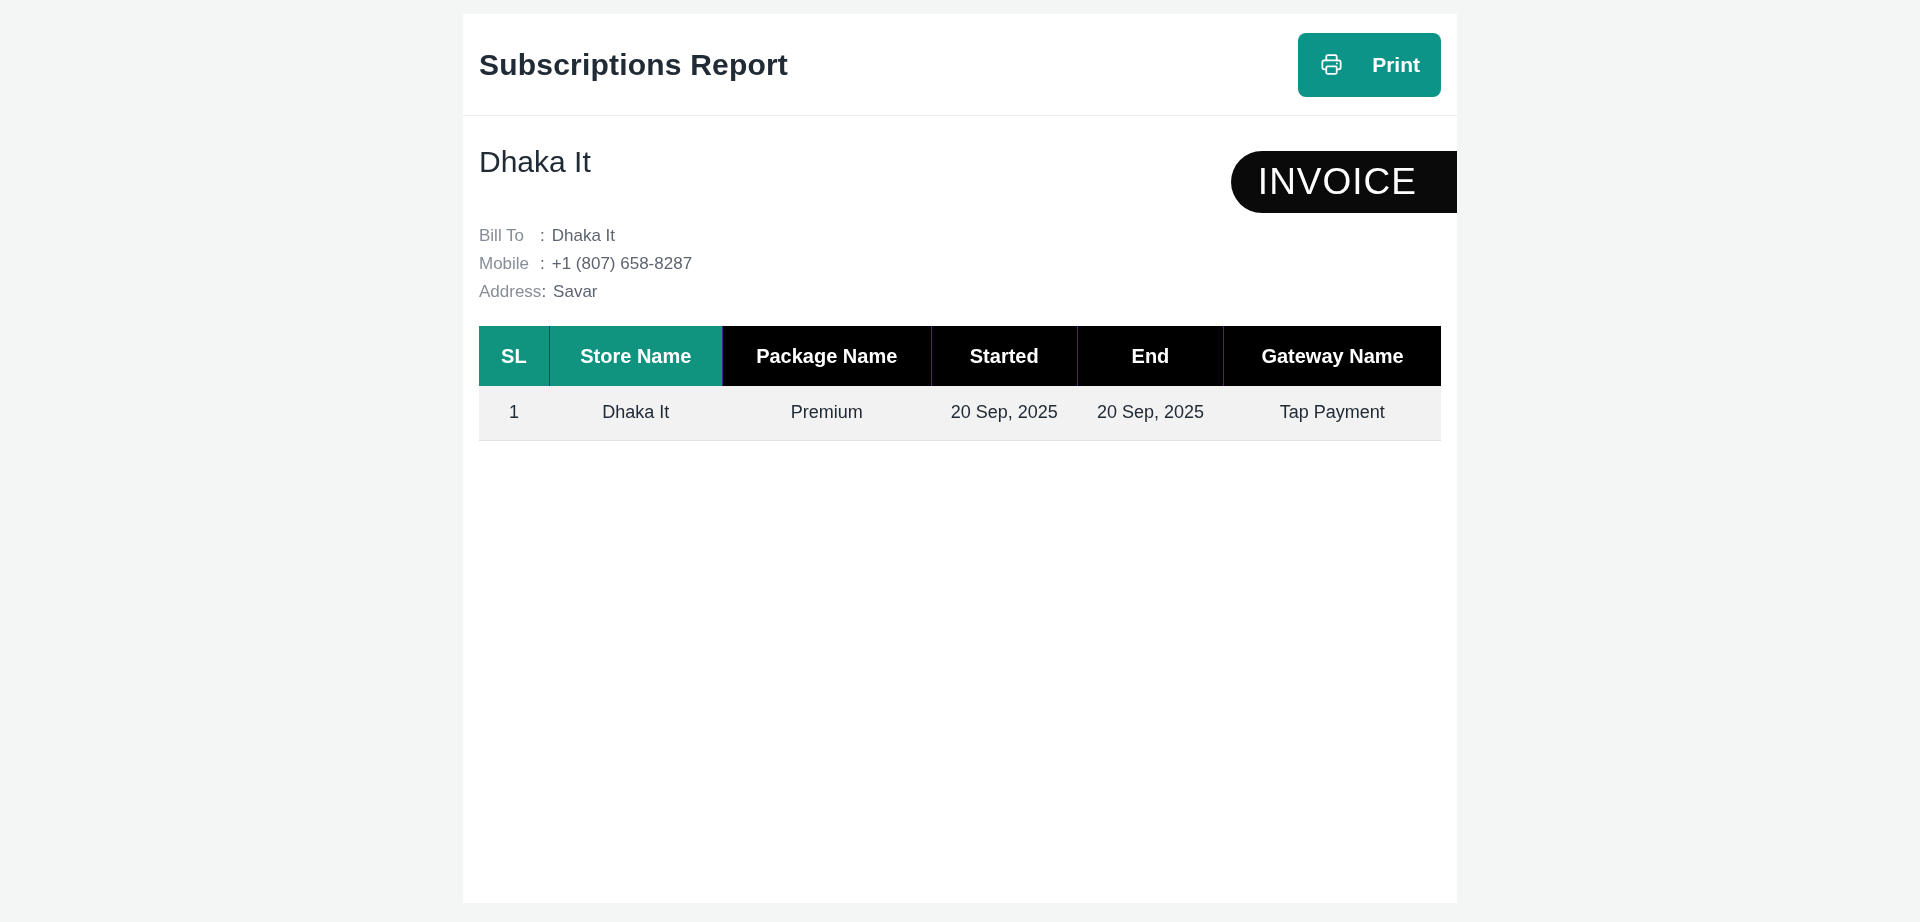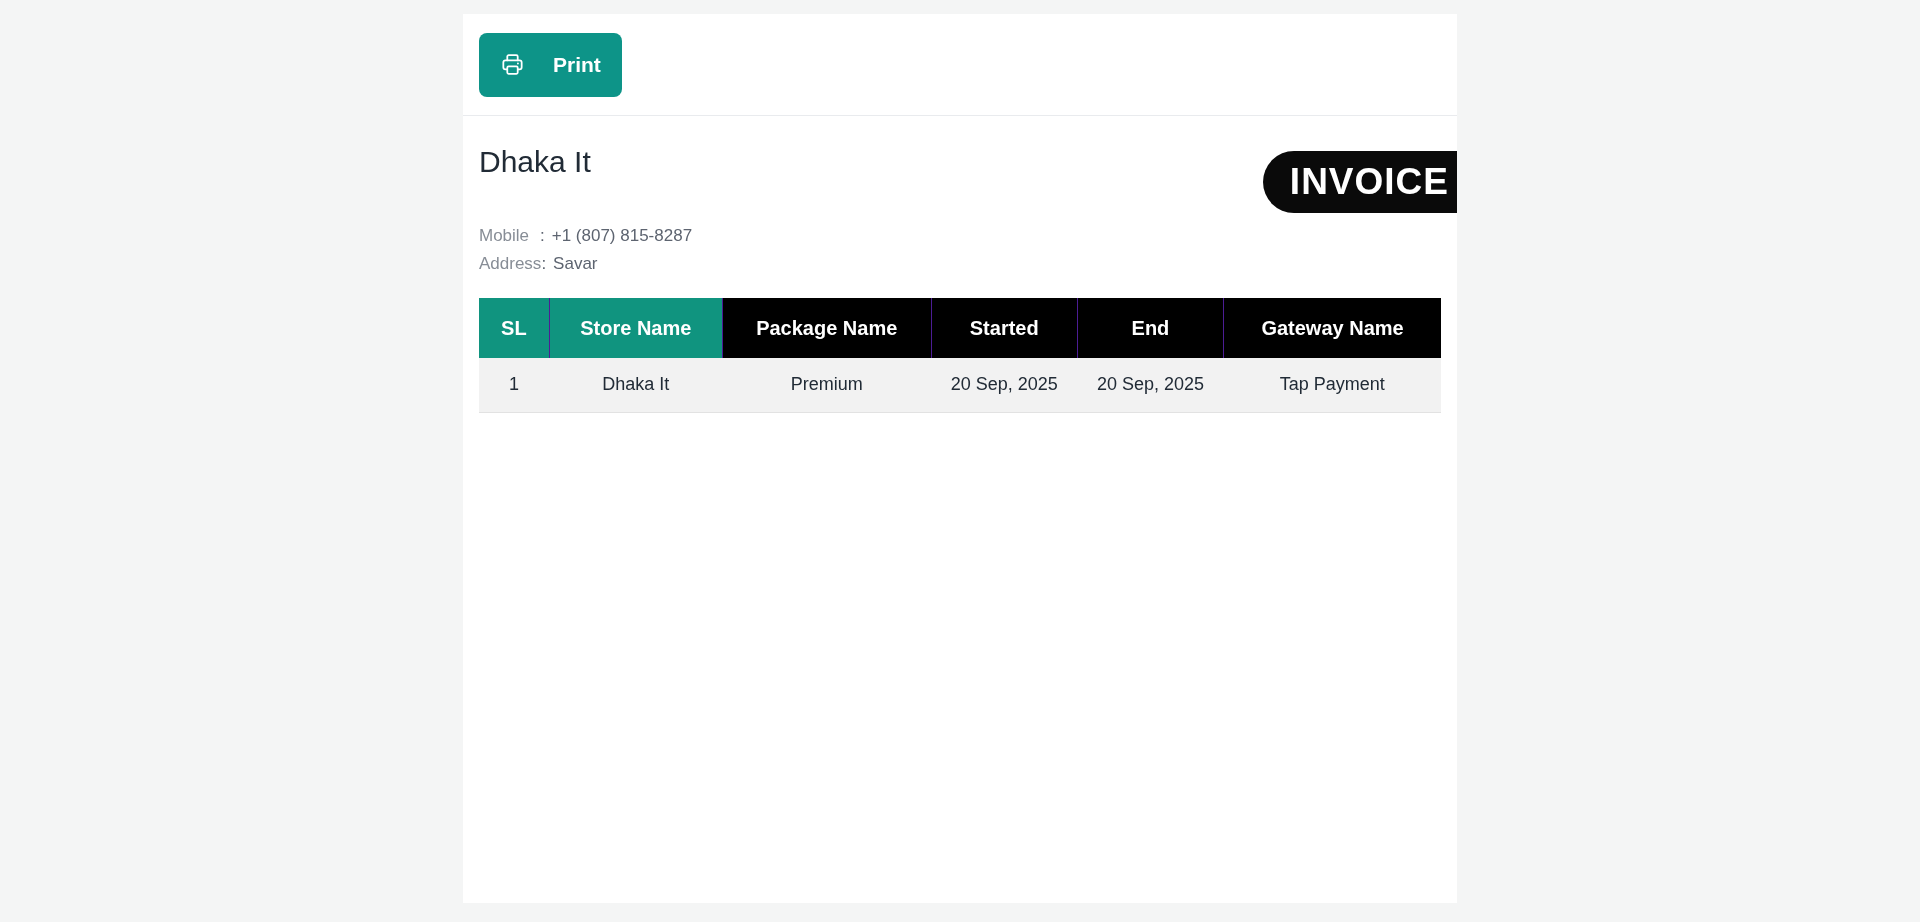--- a/index.html
+++ b/index.html
@@ -57,26 +57,26 @@
     font-weight: 500;
     color: #212b36;
   }
   .invoice-badge {
     position: absolute;
     top: 9px;
     right: 0;
     height: 62px;
     display: flex;
     align-items: center;
-    padding: 0 8px 0 27px;
+    padding: 0 40px 0 27px;
     background: #0a0a0a;
     color: #ffffff;
     border-radius: 31px 0 0 31px;
     font-size: 37px;
-    font-weight: 700;
+    font-weight: 400;
     letter-spacing: 1px;
   }
   .bill-block {
     margin-top: 40px;
     font-size: 17px;
     line-height: 28px;
     color: #878d96;
   }
   .bill-label { display: inline-block; min-width: 61px; }
   .bill-colon { color: #5d6470; margin-right: 7px; }
@@ -114,20 +114,21 @@
     color: #212b36;
     padding: 0 4px;
   }
 </style>
 </head>
 <body>
 
 <div class="report-card">
 
   <div class="card-header">
+    <div class="page-title">Subscriptions Report</div>
     <button class="print-btn">
       <span>
         <svg class="print-icon" viewBox="0 0 24 24" fill="none" stroke="#ffffff" stroke-width="1.7" stroke-linecap="round" stroke-linejoin="round">
           <path d="M7 8 V4.4 a1.3 1.3 0 0 1 1.3 -1.3 h7.4 a1.3 1.3 0 0 1 1.3 1.3 V8"></path>
           <rect x="3.2" y="8" width="17.6" height="8.6" rx="2"></rect>
           <rect x="7" y="13.9" width="10" height="7" rx="1.2" fill="#0d9488"></rect>
           <circle cx="17.2" cy="11" r="0.9" fill="#ffffff" stroke="none"></circle>
         </svg>
       </span>
       <span>Print</span>
@@ -136,21 +137,24 @@
 
   <div class="invoice-section">
     <h2 class="store-title">Dhaka It</h2>
 
     <div class="invoice-badge">
       <span>INVOICE</span>
     </div>
 
     <div class="bill-block">
       <div>
-        <span class="bill-label">Mobile</span><span class="bill-colon">:</span><span class="bill-value">+1 (807) 815-8287</span>
+        <span class="bill-label">Bill To</span><span class="bill-colon">:</span><span class="bill-value">Dhaka It</span>
+      </div>
+      <div>
+        <span class="bill-label">Mobile</span><span class="bill-colon">:</span><span class="bill-value">+1 (807) 658-8287</span>
       </div>
       <div>
         <span class="bill-label">Address</span><span class="bill-colon">:</span><span class="bill-value">Savar</span>
       </div>
     </div>
   </div>
 
   <div class="table-wrap">
     <table class="subs-table">
       <colgroup>

